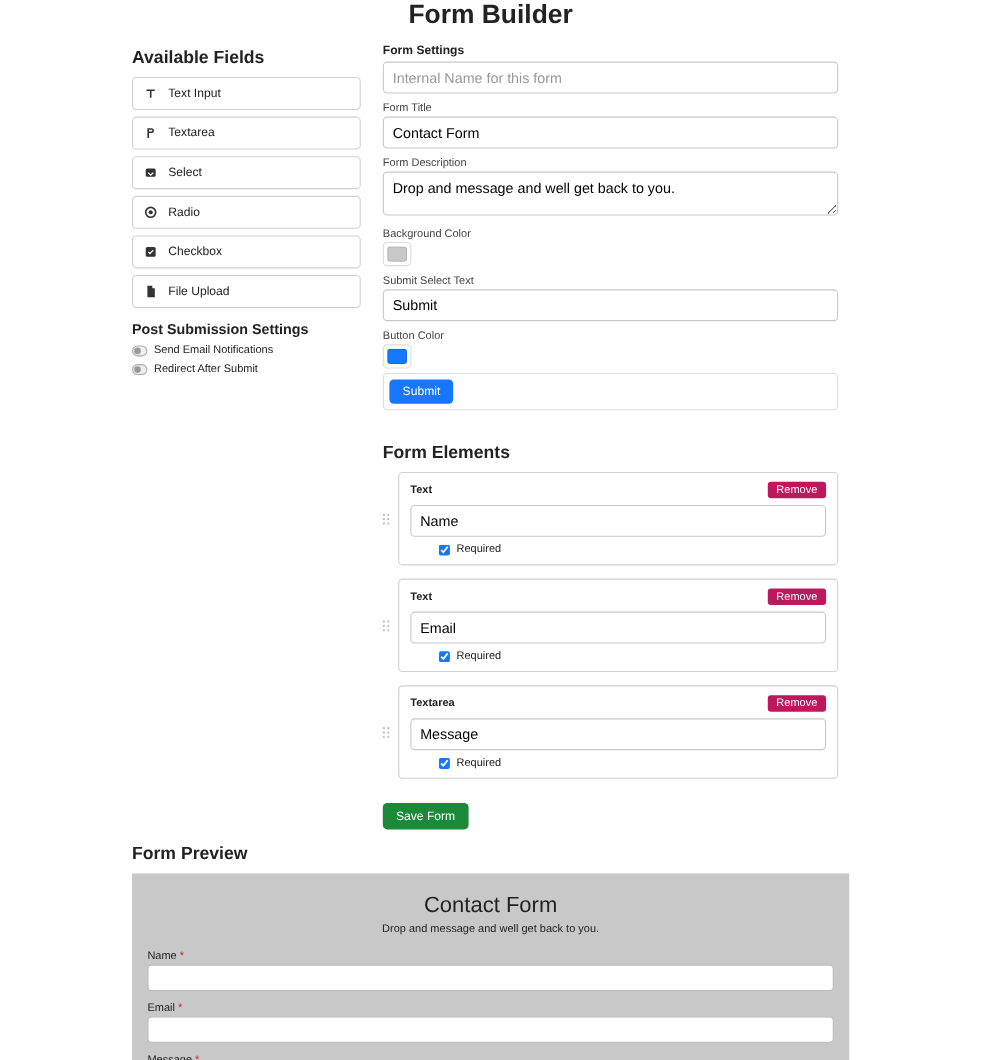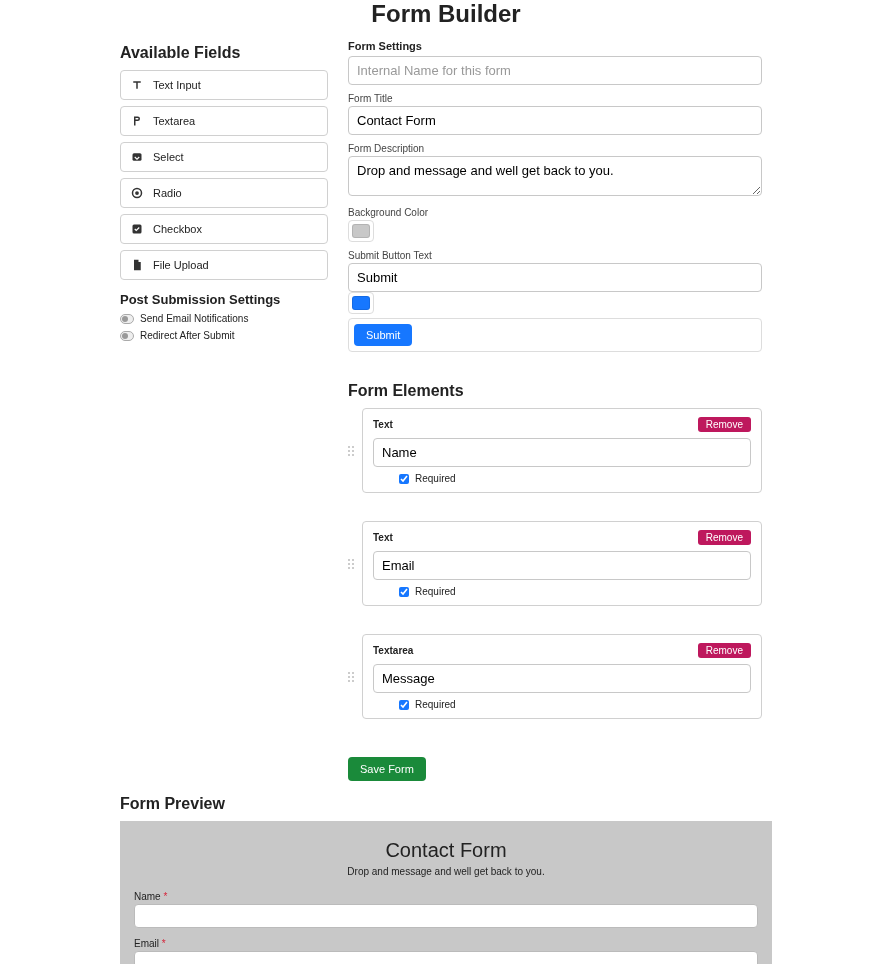--- a/index.html
+++ b/index.html
@@ -136,21 +136,21 @@
     color: #fff;
     border: none;
     border-radius: 3px;
     padding: 2px 8px;
     font-size: 10px;
     cursor: pointer;
   }
 
   .element-card-wrap {
     display:flex; align-items:center; gap:4px;
-    margin-bottom: 28px;
+    margin-bottom: 12px;
   }
   .drag-handle {
     width: 10px;
     display:flex; flex-direction:column; gap:2px;
     color:#bbb; cursor:grab;
   }
   .drag-handle .dots { display:flex; gap:2px;}
   .drag-handle .dots span { width:2px; height:2px; background:#bbb; border-radius:50%; display:block;}
   .element-card {
     flex:1;
@@ -290,23 +290,24 @@
     <input class="text-input" type="text" value="Contact Form" style="">
 
     <div class="label-small">Form Description</div>
     <textarea class="textarea-input" style="">Drop and message and well get back to you.</textarea>
 
     <div class="label-small">Background Color</div>
     <div class="color-swatch-wrap">
       <div class="color-swatch" style="background:#c8c8c8"></div>
     </div>
 
-    <div class="label-small">Submit Button Text</div>
+    <div class="label-small">Submit Select Text</div>
     <input class="text-input" type="text" value="Submit" style="">
 
+    <div class="label-small">Button Color</div>
     <div class="color-swatch-wrap">
       <div class="color-swatch" style="background:#1677ff"></div>
     </div>
 
     <div class="submit-preview-row">
       <button class="btn-primary">Submit</button>
     </div>
 
     
     <div class="section-heading" style="margin-top:30px">Form Elements</div>

